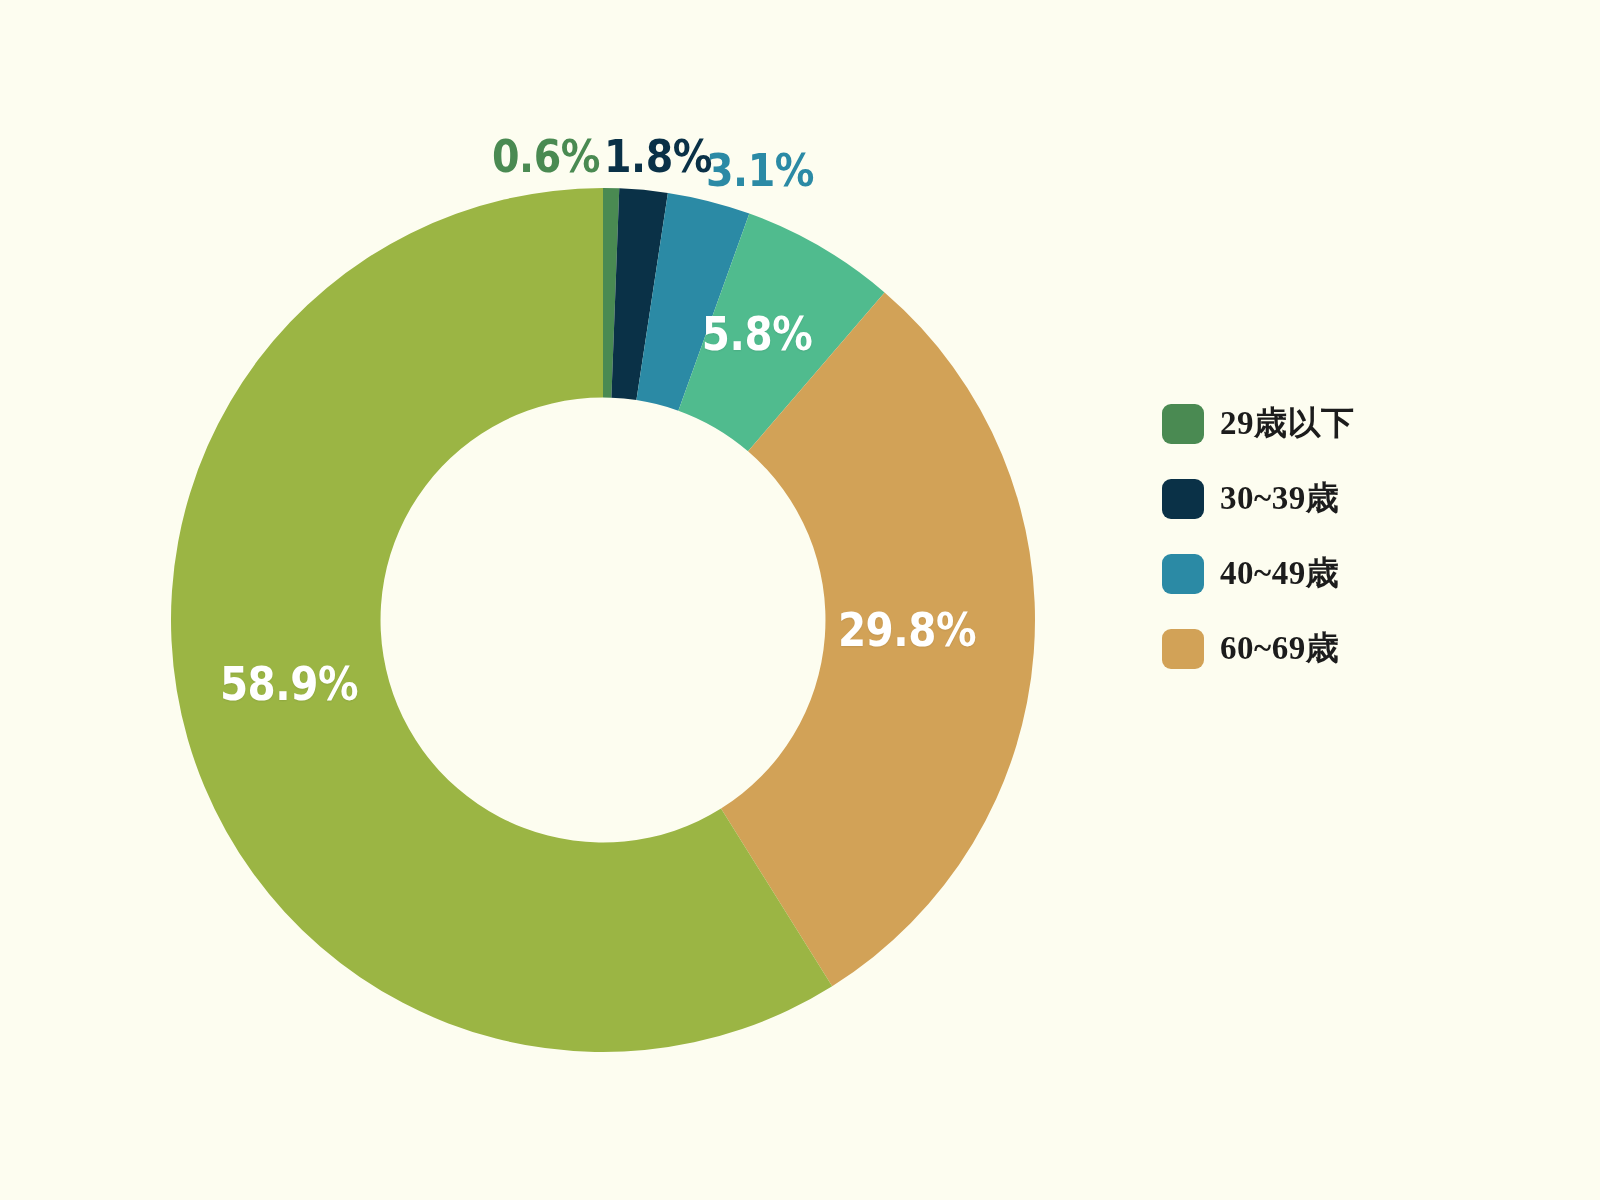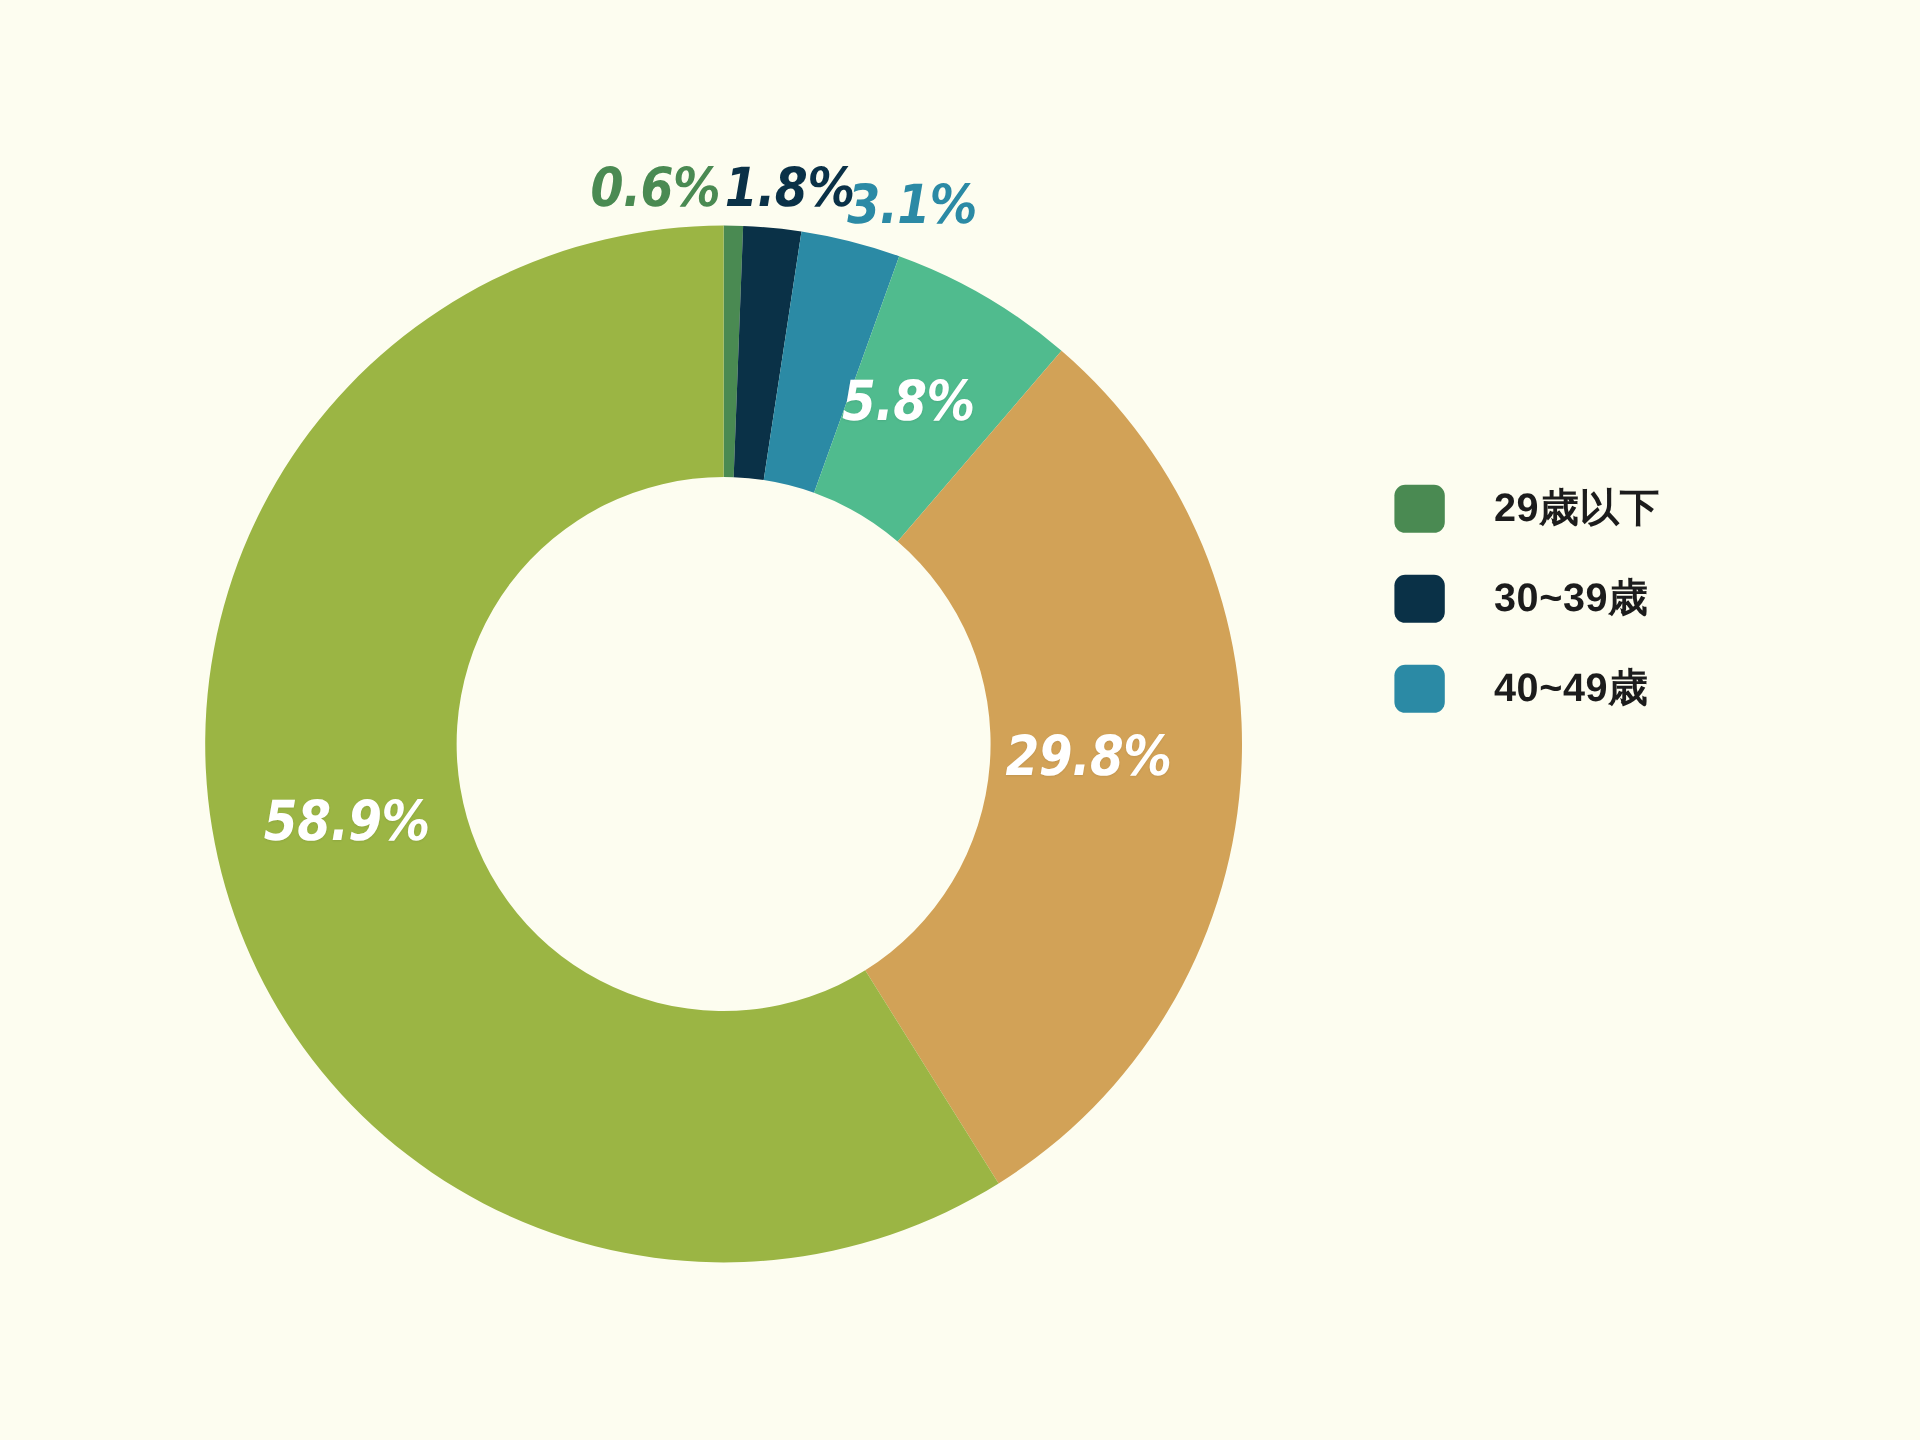--- a/index.html
+++ b/index.html
@@ -38,21 +38,20 @@
   }
 
   
   .outer-labels {
     position: absolute;
     left: 0;
     top: 0;
     width: 1180px;
     height: 1200px;
     pointer-events: none;
-    font-style: italic;
   }
   .pct-outer {
     position: absolute;
     font-family: "DejaVu Sans", "Liberation Sans", sans-serif;
     font-weight: 700;
     font-size: 45px;
     letter-spacing: -0.5px;
     white-space: nowrap;
     transform: scaleX(0.88);
     transform-origin: left center;
@@ -84,22 +83,22 @@
     align-items: center;
     height: 75px;
   }
   .legend-swatch {
     width: 42px;
     height: 40px;
     border-radius: 9px;
     flex: 0 0 auto;
   }
   .legend-label {
-    margin-left: 41px;
-    font-family: Liberation Sans, sans-serif;
+    margin-left: 16px;
+    font-family: Liberation Serif, serif;
     font-weight: 700;
     font-size: 33px;
     color: #1c1c1c;
     letter-spacing: 0.5px;
     white-space: nowrap;
   }
 </style>
 </head>
 <body style="background: rgb(253, 253, 240);">
 
@@ -134,15 +133,19 @@
       <span class="legend-label">29歳以下</span>
     </div>
     <div class="legend-row">
       <span class="legend-swatch" style="background: rgb(10, 49, 71);"></span>
       <span class="legend-label">30~39歳</span>
     </div>
     <div class="legend-row">
       <span class="legend-swatch" style="background: rgb(43, 138, 165);"></span>
       <span class="legend-label">40~49歳</span>
     </div>
+    <div class="legend-row">
+      <span class="legend-swatch" style="background: rgb(210, 162, 87);"></span>
+      <span class="legend-label">60~69歳</span>
+    </div>
   </div>
 
 </div>
 
 </body></html>

